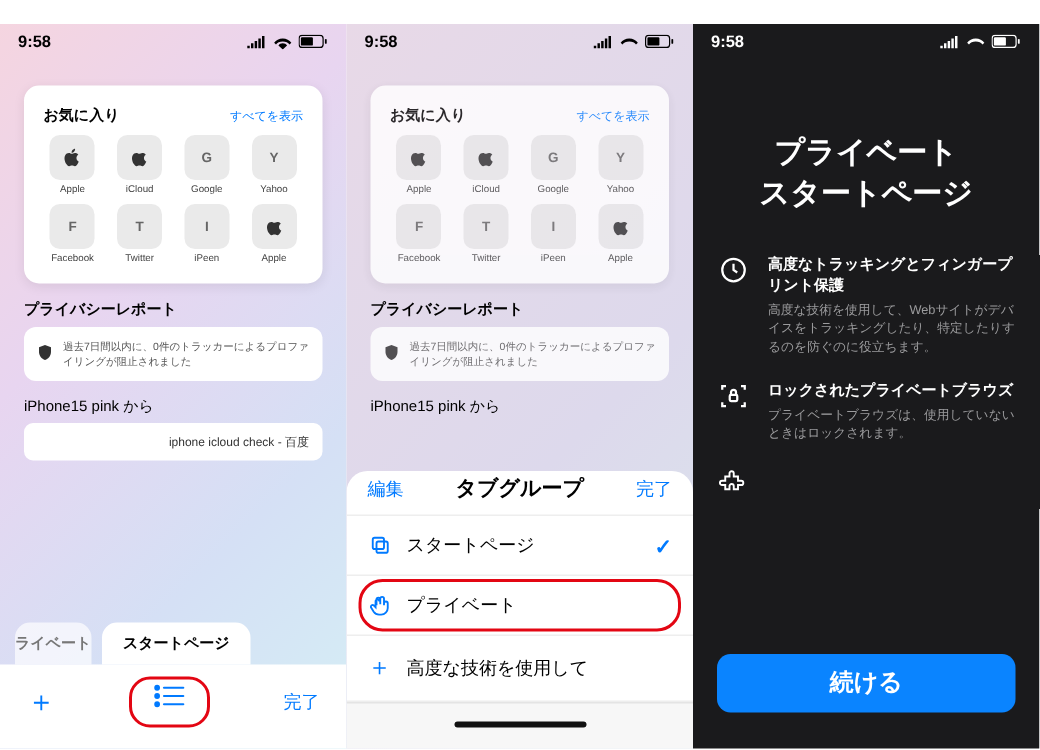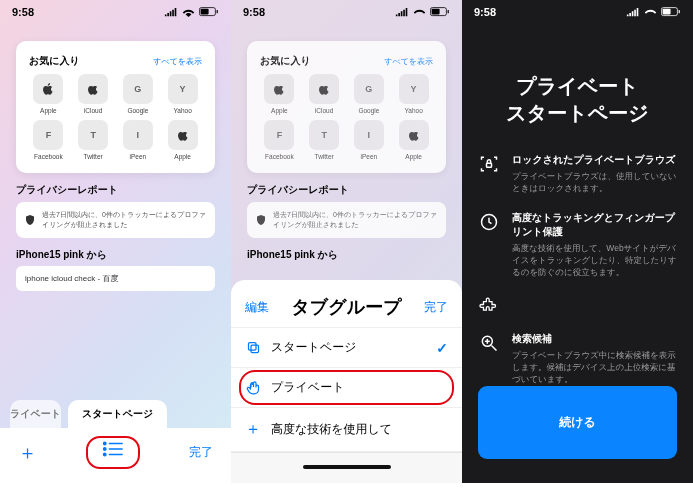--- a/index.html
+++ b/index.html
@@ -1,17 +1,17 @@
 <!DOCTYPE html>
 <html><head>
 <meta charset="utf-8">
 <style>
 * { margin: 0; padding: 0; box-sizing: border-box; font-family: -apple-system, "Hiragino Sans", sans-serif; }
 body { width: 693px; height: 500px; display: flex; }
-.pane { height: 483px; position: relative; overflow: hidden; }
+.pane { height: 483px; position: relative; overflow: hidden; margin-top: 16px; }
 .p1 { width: 231px; background: linear-gradient(135deg, #f5d5e0 0%, #e8d5f0 35%, #d5e0f5 70%, #d5eef5 100%); }
 .p2 { width: 231px; background: linear-gradient(135deg, #e8d9e7 0%, #ddd9ec 60%, #d9e5ec 100%); }
 .p3 { width: 231px; background: #1a1a1c; color: #fff; }
 .statusbar { display: flex; justify-content: space-between; align-items: center; padding: 6px 12px 3px; font-size: 11px; font-weight: 600; }
 .p3 .statusbar { color: #fff; }
 .sicons { display: flex; align-items: center; gap: 4px; }
 .card { background: #fff; border-radius: 10px; margin: 20px 16px 0; padding: 13px; box-shadow: 0 2px 8px rgba(0,0,0,0.08); }
 .p2 .card { opacity: 0.82; }
 .favhead { display: flex; justify-content: space-between; align-items: center; margin-bottom: 6px; }
 .favtitle { font-size: 10px; font-weight: 600; }
@@ -19,52 +19,52 @@
 .favgrid { display: grid; grid-template-columns: repeat(4, 1fr); gap: 6px; }
 .favitem { display: flex; flex-direction: column; align-items: center; gap: 3px; }
 .favicon { width: 30px; height: 30px; background: #eaeaea; border-radius: 7px; display: flex; align-items: center; justify-content: center; font-size: 9px; font-weight: 700; color: #666; }
 .favlabel { font-size: 6.5px; color: #444; }
 .apple-logo svg { width: 14px; height: 14px; }
 .privacy { margin: 10px 16px 0; }
 .privtitle { font-size: 10px; font-weight: 600; margin-bottom: 5px; }
 .privbox { background: #fff; border-radius: 8px; padding: 8px; display: flex; align-items: center; gap: 6px; font-size: 7px; color: #555; }
 .p2 .privbox { opacity: 0.82; }
 .shield svg { width: 12px; height: 12px; }
-.fromtitle { margin: 10px 16px 4px; font-size: 10px; font-weight: 700; }
-.frombox { background: #fff; border-radius: 6px; margin: 0 16px; padding: 7px 9px; font-size: 8px; color: #333; }
+.fromtitle { margin: 10px 16px 4px; font-size: 10px; font-weight: 400; }
+.frombox { background: #fff; border-radius: 6px; margin: 0 16px; padding: 7px 9px; font-size: 8px; color: #333; text-align: right; }
 .startpage { text-align: center; margin-top: 7px; font-size: 8.5px; color: #333; }
 .bottom1 { position: absolute; bottom: 0; left: 0; right: 0; }
 .tabs1 { display: flex; padding: 0 10px; gap: 7px; }
 .tab { background: #fff; border-radius: 10px 10px 0 0; padding: 7px 14px; font-size: 10px; font-weight: 600; }
 .tab.dim { background: rgba(255,255,255,0.68); color: #777; padding: 7px 0; }
 .toolbar1 { background: #fff; display: flex; justify-content: space-between; align-items: center; padding: 8px 18px 14px; }
 .tb-btn { font-size: 19px; color: #007aff; }
 .done-btn { font-size: 12px; color: #007aff; }
 .ring { border: 2.5px solid #e30613; border-radius: 14px; padding: 2px 14px 4px; display: inline-flex; }
-.sheet { position: absolute; left: 0; right: 0; bottom: 0; background: #fff; border-radius: 14px 14px 0 0; padding-top: 12px; }
+.sheet { position: absolute; left: 0; right: 0; bottom: 0; background: #fff; border-radius: 14px 14px 0 0; padding-top: 0; }
 .sheethead { display: flex; justify-content: space-between; align-items: center; padding: 3px 14px 8px; }
 .sh-edit { color: #007aff; font-size: 12px; }
-.sh-title { font-size: 18px; font-weight: 600; }
+.sh-title { font-size: 14px; font-weight: 600; }
 .sh-done { color: #007aff; font-size: 12px; }
 .sheetlist { border-top: 1px solid #eee; }
 .sheetrow { display: flex; align-items: center; padding: 11px 14px; border-bottom: 1px solid #eee; font-size: 12px; gap: 10px; position: relative; }
 .rowicon { width: 16px; color: #007aff; display: flex; align-items: center; justify-content: center; }
 .check { position: absolute; right: 14px; color: #007aff; font-size: 14px; font-weight: 700; }
 .ring2 { position: absolute; inset: 2px 8px; border: 2.5px solid #e30613; border-radius: 16px; pointer-events: none; }
 .sheetbottom { background: #f7f7f7; border-top: 1px solid #e4e4e4; display: flex; justify-content: center; align-items: center; padding: 12px 0 14px; }
 .home-ind { width: 88px; height: 4px; background: #111; border-radius: 3px; }
 .p3-body { padding: 22px 16px 0; }
 .p3-title { text-align: center; font-size: 20px; font-weight: 700; line-height: 1.35; margin: 30px 0 26px; }
 .feat { display: flex; gap: 12px; margin-bottom: 16px; }
 .feat-icon { width: 22px; flex-shrink: 0; display: flex; align-items: flex-start; justify-content: center; padding-top: 1px; }
 .feat-icon svg { width: 20px; height: 20px; stroke: #fff; }
 .feat-text { flex: 1; }
 .feat-title { font-size: 10px; font-weight: 600; margin-bottom: 3px; }
 .feat-desc { font-size: 8.5px; color: #9b9b9d; line-height: 1.45; }
-.cont { position: absolute; bottom: 24px; left: 16px; right: 16px; background: #0a84ff; color: #fff; text-align: center; padding: 28px 0; border-radius: 9px; font-size: 12px; font-weight: 600; }
+.cont { position: absolute; bottom: 24px; left: 16px; right: 16px; background: #0a84ff; color: #fff; text-align: center; padding: 9px 0; border-radius: 9px; font-size: 16px; font-weight: 600; }
 </style>
 </head>
 <body>
 
 <div class="pane p1">
   <div class="statusbar">
     <span>9:58</span>
     <span class="sicons">
       <svg width="14" height="9" viewBox="0 0 17 11">
           <path d="M1 8h2v2H1zM4 6h2v4H4zM7 4h2v6H7zM10 2h2v8h-2zM13 0h2v10h-2z" fill="#000"></path>
@@ -302,60 +302,46 @@
         </svg>
     </span>
   </div>
   <div class="p3-body">
     <div class="p3-title">
       <span>プライベート</span><br><span>スタートページ</span>
     </div>
     <div class="feat">
       <span class="feat-icon">
           <svg viewBox="0 0 24 24" fill="none" stroke-width="1.8">
+            <circle cx="12" cy="12" r="9"></circle>
+            <path d="M12 7v5l3 2"></path>
+          </svg>
+        </span>
+      <div class="feat-text">
+          <div class="feat-title">高度なトラッキングとフィンガープリント保護</div>
+          <div class="feat-desc">高度な技術を使用して、Webサイトがデバイスをトラッキングしたり、特定したりするのを防ぐのに役立ちます。</div>
+        </div>
+    </div>
+    <div class="feat">
+      <span class="feat-icon">
+          <svg viewBox="0 0 24 24" fill="none" stroke-width="1.8">
             <path d="M3 7V4h3M21 7V4h-3M3 17v3h3M21 17v3h-3"></path>
             <rect x="9" y="11" width="6" height="5" rx="1"></rect>
             <path d="M10 11V9a2 2 0 014 0v2"></path>
           </svg>
         </span>
       <div class="feat-text">
           <div class="feat-title">ロックされたプライベートブラウズ</div>
           <div class="feat-desc">プライベートブラウズは、使用していないときはロックされます。</div>
         </div>
     </div>
     <div class="feat">
       <span class="feat-icon">
           <svg viewBox="0 0 24 24" fill="none" stroke-width="1.8">
-            <circle cx="12" cy="12" r="9"></circle>
-            <path d="M12 7v5l3 2"></path>
-          </svg>
-        </span>
-      <div class="feat-text">
-          <div class="feat-title">高度なトラッキングとフィンガープリント保護</div>
-          <div class="feat-desc">高度な技術を使用して、Webサイトがデバイスをトラッキングしたり、特定したりするのを防ぐのに役立ちます。</div>
-        </div>
-    </div>
-    <div class="feat">
-      <span class="feat-icon">
-          <svg viewBox="0 0 24 24" fill="none" stroke-width="1.8">
             <path d="M4 8h4V5a2 2 0 014 0v3h4v4h3a2 2 0 010 4h-3v4h-4v-3a2 2 0 00-4 0v3H4v-4H1a2 2 0 010-4h3V8z" transform="translate(2 0) scale(0.85)"></path>
           </svg>
         </span>
       <div class="feat-text">
         </div>
     </div>
-    <div class="feat">
-      <span class="feat-icon">
-          <svg viewBox="0 0 24 24" fill="none" stroke-width="1.8">
-            <circle cx="10" cy="10" r="6"></circle>
-            <line x1="15" y1="15" x2="21" y2="21"></line>
-            <line x1="10" y1="7" x2="10" y2="13"></line>
-            <line x1="7" y1="10" x2="13" y2="10"></line>
-          </svg>
-        </span>
-      <div class="feat-text">
-          <div class="feat-title">検索候補</div>
-          <div class="feat-desc">プライベートブラウズ中に検索候補を表示します。候補はデバイス上の上位検索に基づいています。</div>
-        </div>
-    </div>
   </div>
   <div class="cont">続ける</div>
 </div>
 
 </body></html>

